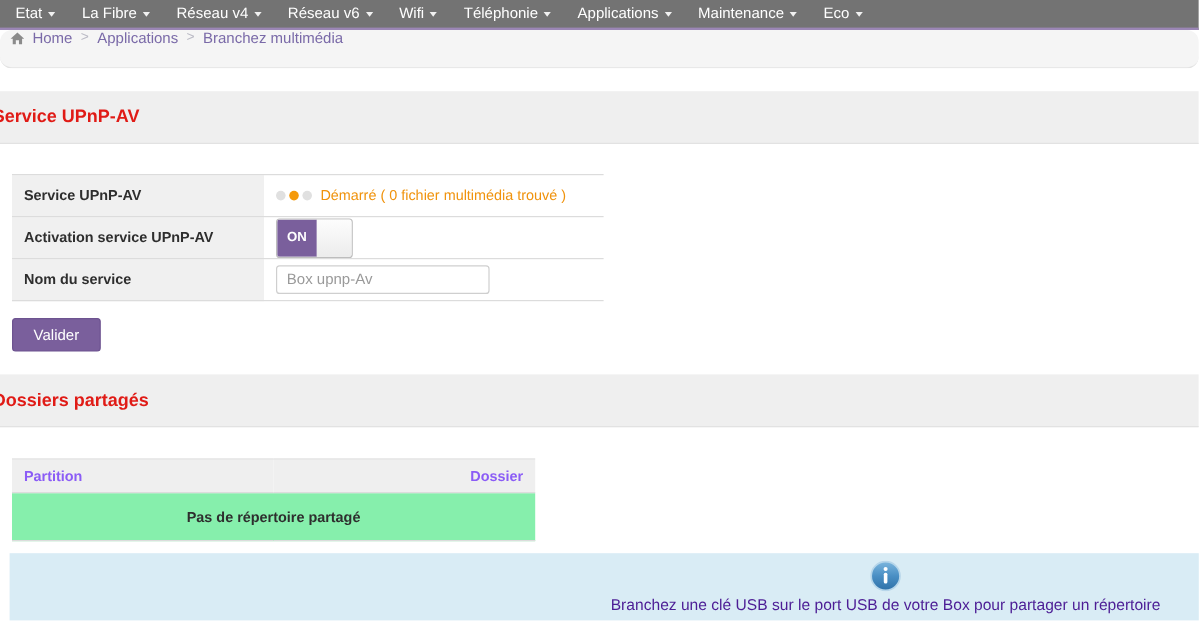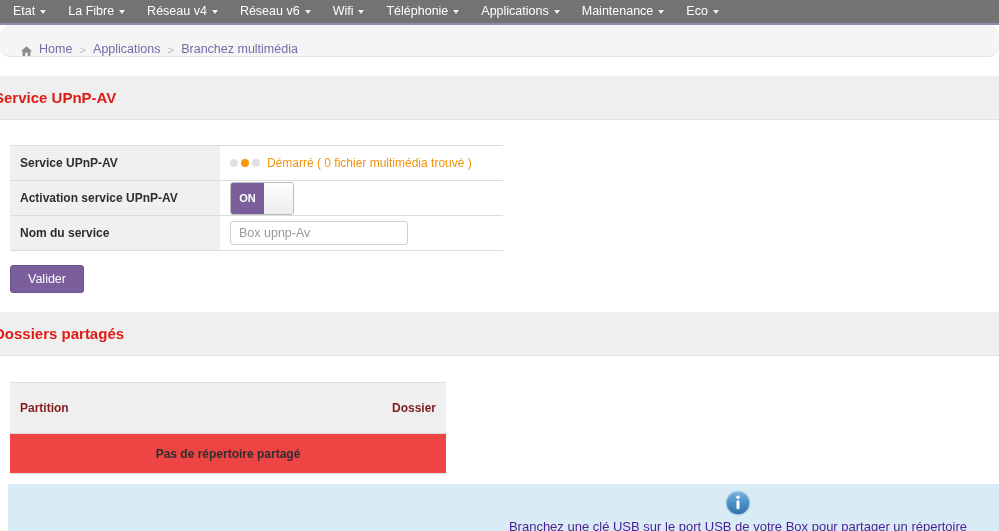--- a/index.html
+++ b/index.html
@@ -47,22 +47,22 @@
     border-top: 4px solid #ffffff;
     opacity: .9;
   }
 
   
   .breadcrumb-bar {
     height: 32px;
     background: #f5f5f5;
     border-bottom: 1px solid #e3e3e3;
     display: flex;
-    align-items: flex-end;
-    padding-left: 20px;
+    align-items: flex-start;
+    padding-left: 8px;
     box-sizing: border-box;
     font-size: 12.5px;
     border-radius: 10px;
   }
   .home-icon {
     width: 13px; height: 12px;
     margin-right: 6px;
     display: inline-block;
     position: relative;
     top: 1px;
@@ -196,35 +196,35 @@
     border-collapse: collapse;
     margin-top: 26px;
     table-layout: fixed;
   }
   .share-table th {
     background: #efefef;
     border-top: 1px solid #dcdcdc;
     border-bottom: 1px solid #dcdcdc;
     font-size: 12px;
     font-weight: bold;
-    color: #7f1d1d;
-    height: 51px;
+    color: #8b5cf6;
+    height: 28px;
     text-align: left;
     padding: 0 10px;
     box-sizing: border-box;
   }
   .share-table th.col-dossier { text-align: right; padding-left: 44px; }
   .share-table td.empty-cell {
     text-align: center;
     font-size: 12px;
     font-weight: bold;
     color: #2e2e2e;
     height: 37px;
     border-bottom: 1px solid #dcdcdc;
-    background: #ef4444;
+    background: #86efac;
   }
 
   
   .info-banner {
     margin: 10px 0 0 8px;
     background: #d9ecf5;
     min-height: 56px;
     display: flex;
     flex-direction: column;
     align-items: center;

